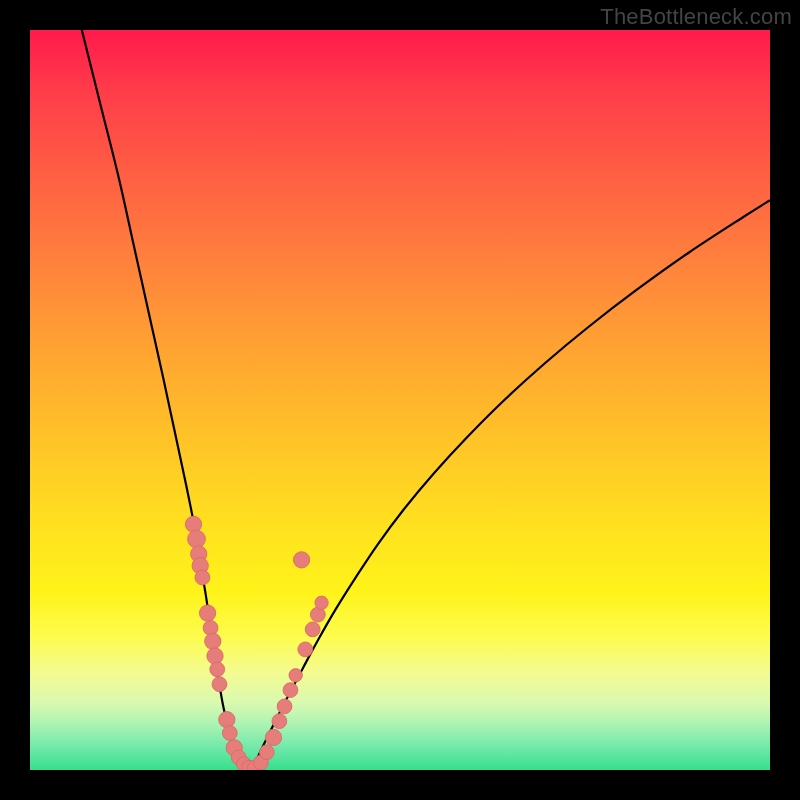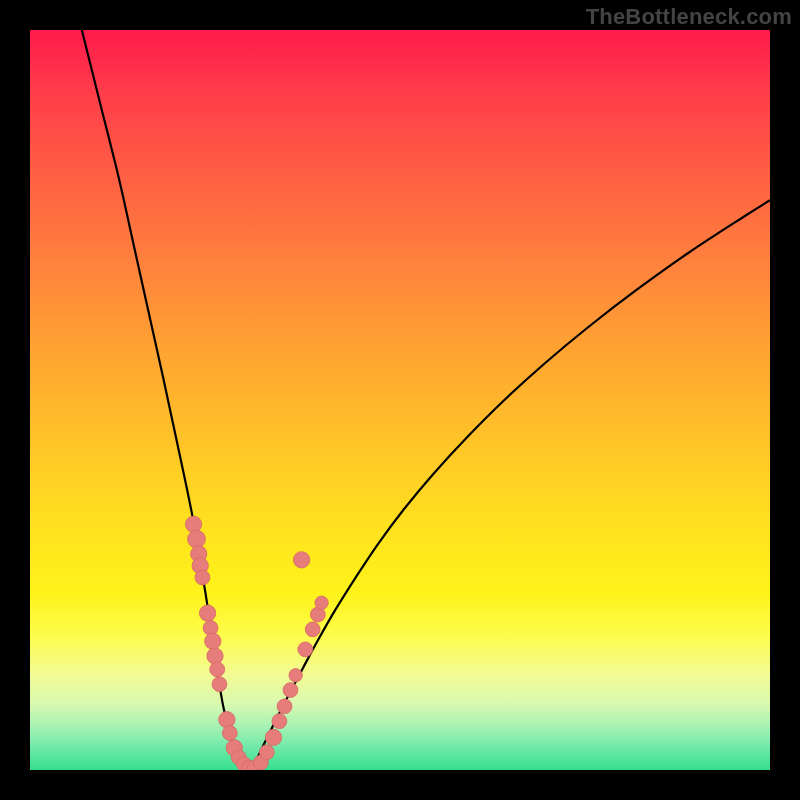--- a/index.html
+++ b/index.html
@@ -41,21 +41,21 @@
       #35df8e 100%
     );
     overflow: hidden;
   }
   .watermark {
     position: absolute;
     top: 4px;
     right: 8px;
     color: #444;
     font-size: 22px;
-    font-weight: 700;
+    font-weight: 400;
     letter-spacing: 0.2px;
     user-select: none;
   }
   svg.curve {
     position: absolute;
     left: 0;
     top: 0;
     width: 740px;
     height: 740px;
     overflow: visible;

